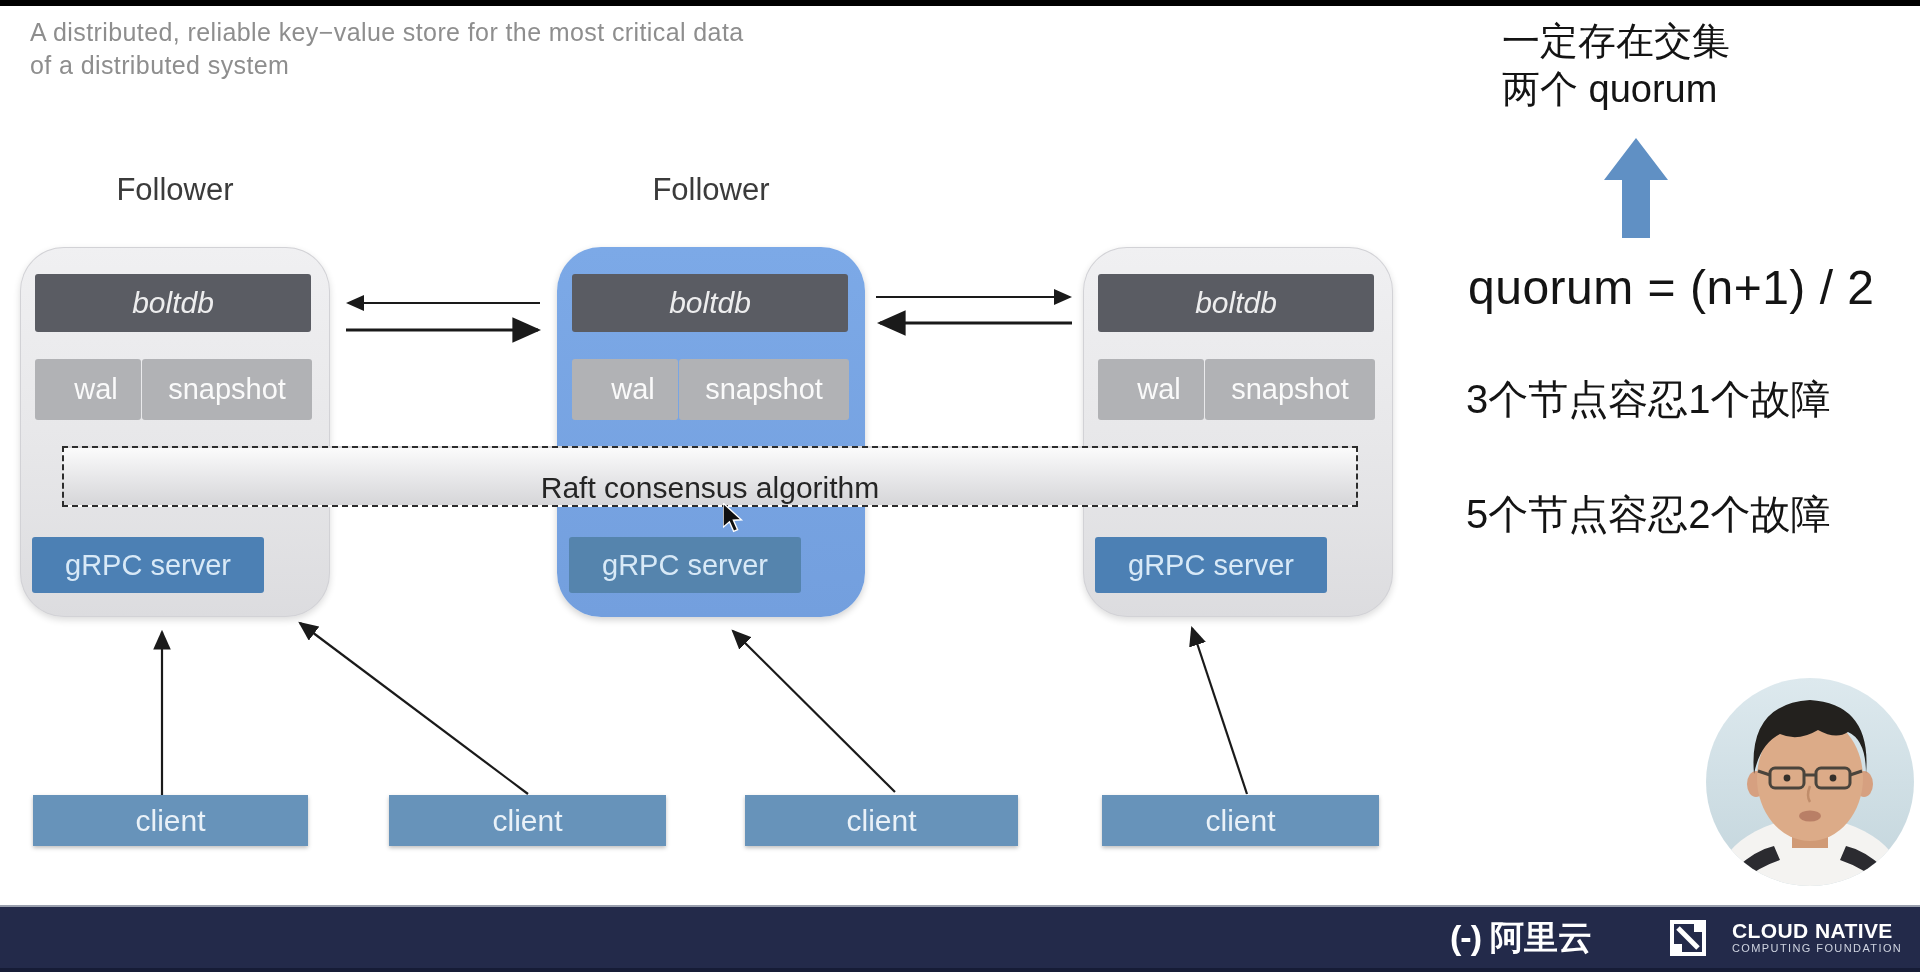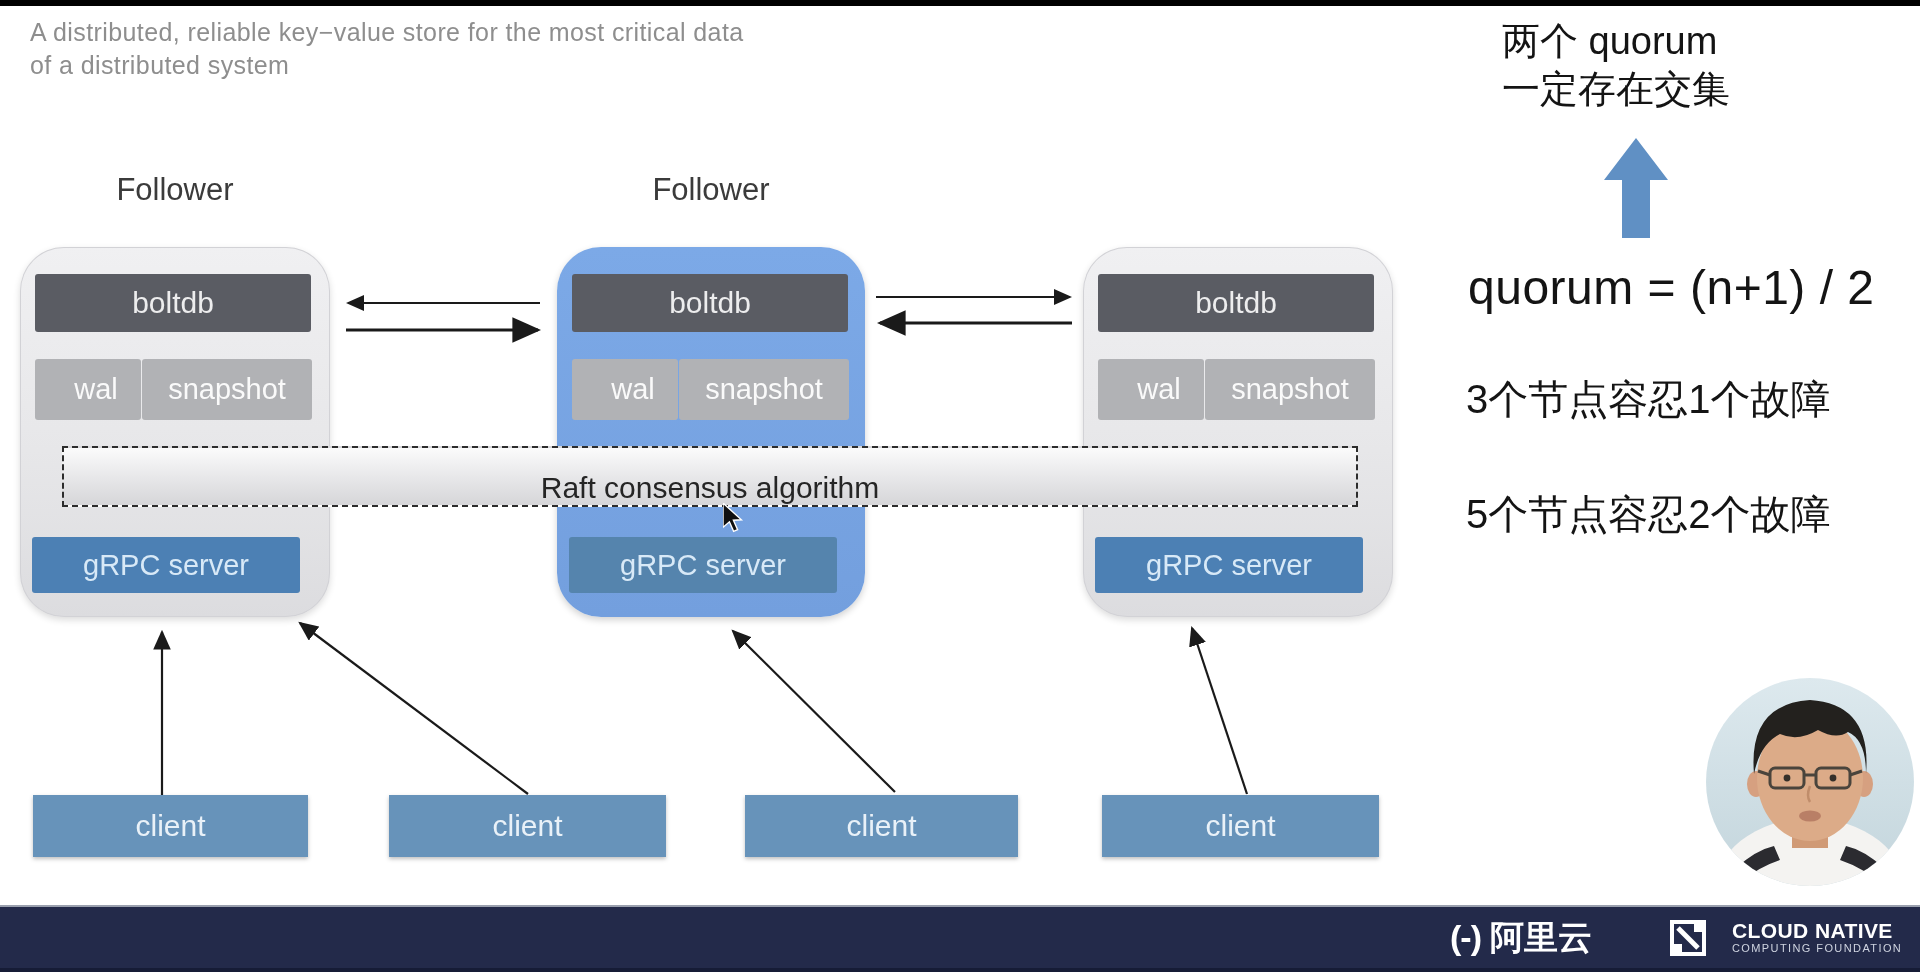--- a/index.html
+++ b/index.html
@@ -13,32 +13,32 @@
   .node-label{position:absolute;top:172px;font-size:31px;color:#3b3b3b;text-align:center;}
   .node-label.leader{color:#4a7ec2;}
 
   .node{position:absolute;top:247px;width:310px;height:370px;border-radius:44px;}
   .node.gray{background:linear-gradient(180deg,#f0f0f2 0%,#e7e7e9 55%,#dcdcdf 100%);
              box-shadow:inset 0 0 0 1px #d2d2d6,0 3px 7px rgba(0,0,0,.14);}
   .node.blue{background:linear-gradient(180deg,#7ca9e7 0%,#739fde 100%);
              box-shadow:0 3px 7px rgba(0,0,0,.18);}
 
   .cell{position:absolute;display:flex;align-items:center;justify-content:center;border-radius:3px;}
-  .bar-boltdb{left:15px;top:27px;width:276px;height:58px;background:#5a5c63;color:#ededee;font-size:30px;}
+  .bar-boltdb{left:15px;top:27px;width:276px;height:58px;background:#5a5c63;color:#ededee;font-size:30px;font-style:italic;}
   .chip-wal{left:15px;top:112px;width:90px;height:61px;background:#b1b2b5;color:#fafafa;font-size:29px;padding-left:16px;}
   .chip-snapshot{left:122px;top:112px;width:170px;height:61px;background:#b1b2b5;color:#fafafa;font-size:29px;}
-  .bar-grpc{left:12px;top:290px;width:268px;height:56px;background:#4c80b4;color:#d8e9f7;font-size:29px;}
+  .bar-grpc{left:12px;top:290px;width:232px;height:56px;background:#4c80b4;color:#d8e9f7;font-size:29px;}
   .node.blue .bar-grpc{background:#5584ad;}
 
   .raft{position:absolute;left:62px;top:446px;width:1296px;height:61px;box-sizing:border-box;
         background:linear-gradient(180deg,#fbfbfb 0%,#e6e6e8 55%,#d6d6d9 100%);
         border:2.5px dashed #2c2c2c;display:flex;align-items:flex-end;justify-content:center;
         font-size:30px;color:#252525;}
 
-  .client{position:absolute;top:795px;height:62px;background:#6793ba;color:#e9f1f8;font-size:30px;
+  .client{position:absolute;top:795px;height:51px;background:#6793ba;color:#e9f1f8;font-size:30px;
           display:flex;align-items:center;justify-content:center;box-shadow:0 2px 4px rgba(0,0,0,.25);}
   .client.c1{left:33px;width:275px;}
   .client.c2{left:389px;width:277px;}
   .client.c3{left:745px;width:273px;}
   .client.c4{left:1102px;width:277px;}
 
   .arrow-layer{position:absolute;left:0;top:0;width:1920px;height:972px;pointer-events:none;}
 
   .q-note{position:absolute;left:1502px;top:18px;width:300px;font-size:38px;line-height:1.26;color:#141414;}
   .q-formula{position:absolute;left:1468px;top:260px;font-size:48px;color:#141414;letter-spacing:.5px;}
@@ -122,22 +122,22 @@
     <line x1="528" y1="794" x2="300" y2="623" stroke="#1a1a1a" stroke-width="2.2" marker-end="url(#ah)"></line>
     <line x1="895" y1="792" x2="733" y2="631" stroke="#1a1a1a" stroke-width="2.2" marker-end="url(#ah)"></line>
     <line x1="1247" y1="794" x2="1192" y2="628" stroke="#1a1a1a" stroke-width="2.2" marker-end="url(#ah)"></line>
   </svg>
 
   <svg class="cursor" width="26" height="30" viewBox="0 0 13 15">
     <polygon points="0,0 0,12.2 3.2,9.4 5.3,14.2 7.3,13.3 5.2,8.6 9.2,8.4" fill="#101010" stroke="#ffffff" stroke-width="0.7"></polygon>
   </svg>
 
   <div class="q-note">
+    <div>一定存在交集</div>
     <div>两个 quorum</div>
-    <div>一定存在交集</div>
   </div>
 
   <svg class="blue-up-arrow" width="64" height="100" viewBox="0 0 64 100">
     <polygon points="32,0 64,42 46,42 46,100 18,100 18,42 0,42" fill="#6090c4"></polygon>
   </svg>
 
   <div class="q-formula">quorum = (n+1) / 2</div>
   <div class="q-t3">3个节点容忍1个故障</div>
   <div class="q-t5">5个节点容忍2个故障</div>
 

